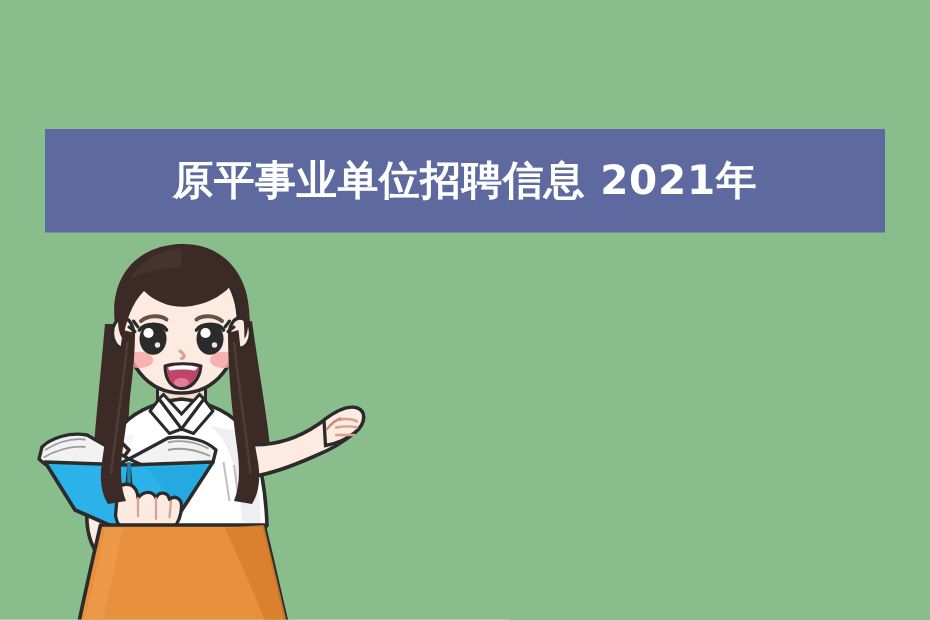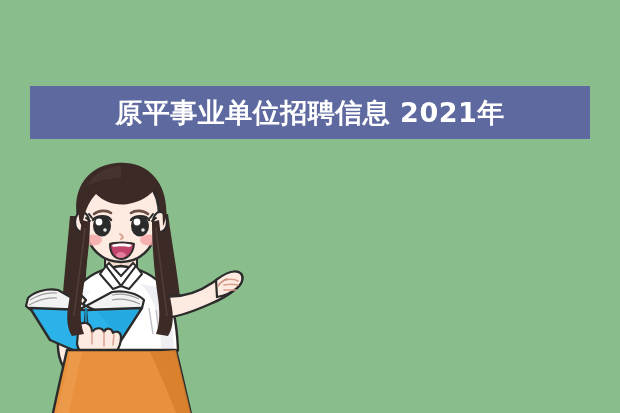--- a/index.html
+++ b/index.html
@@ -17,21 +17,21 @@
     width: 620px;
     height: 413px;
     background: #89bd8c;
     overflow: hidden;
   }
   #title-banner {
     position: absolute;
     left: 30px;
     top: 86px;
     width: 560px;
-    height: 53px;
+    height: 69px;
     background: #5e699f;
     display: flex;
     align-items: center;
     justify-content: center;
     box-sizing: border-box;
     padding: 0 14px;
   }
   #title-text {
     color: #ffffff;
     font-family: "DejaVu Sans", "Liberation Sans", sans-serif;

